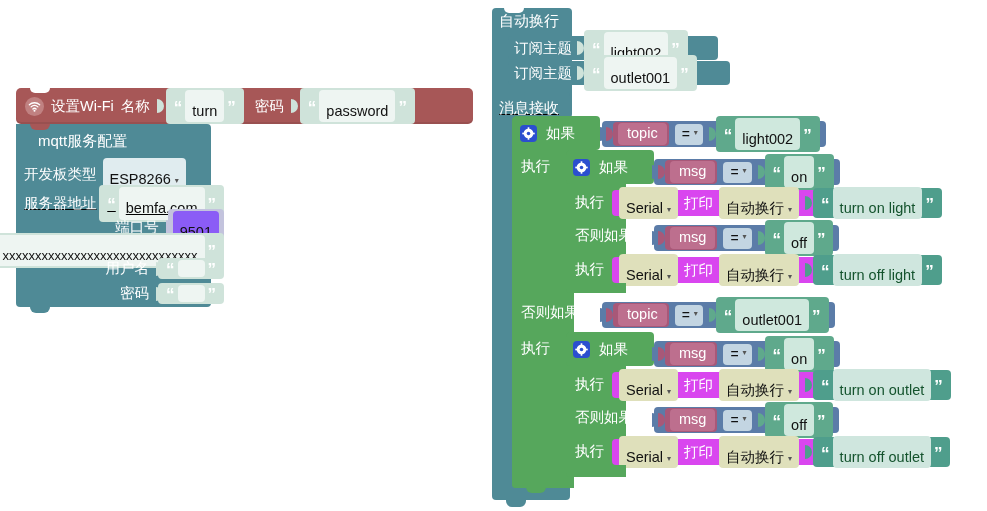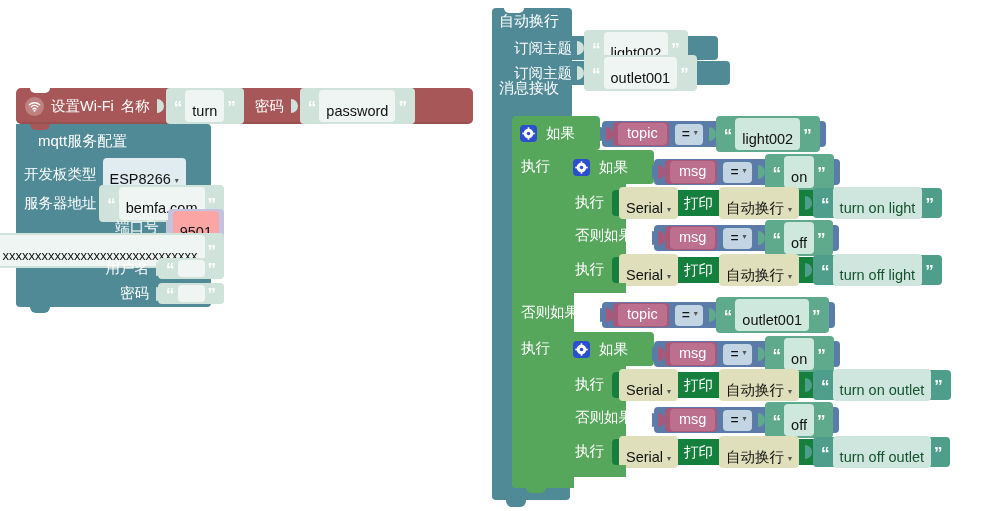--- a/index.html
+++ b/index.html
@@ -56,21 +56,21 @@
   .mqtt-notch-top{position:absolute;left:14px;top:0px;width:20px;height:6px;background:#a75757;border-bottom-left-radius:6px;border-bottom-right-radius:6px;}
   .mqtt-notch-bot{position:absolute;left:14px;bottom:-6px;width:20px;height:7px;background:#4f8a96;border-bottom-left-radius:6px;border-bottom-right-radius:6px;}
 
   
   .strpale{background:#cfe3da;border-radius:4px;display:inline-flex;align-items:center;padding:2px 5px;}
   .strpale .q{color:#ffffff;}
   .strpale .field{background:#eef5f2;color:#111;}
 
   
   .numblk{background:#c3c3dd;border-radius:4px;display:inline-flex;align-items:center;padding:2px 5px;}
-  .numblk .field{background:#fca5a5;color:#111;}
+  .numblk .field{background:#8b5cf6;color:#111;}
 
   
   .plug{
     width:7px;height:14px;background:inherit;display:inline-block;
     border-top-right-radius:7px;border-bottom-right-radius:7px;
   }
 
   
   .sub{background:#4f8a96;border-radius:4px;}
   .subitem{background:#4f8a96;border-radius:4px;}
@@ -92,21 +92,21 @@
     background:#bd6f8e;border-radius:4px;color:#fff;padding:3px 9px 4px 9px;
     font-size:14.5px;line-height:1;display:inline-block;
   }
   .varwrap{background:#a85878;border-radius:4px;padding:1px 2px 1px 5px;display:inline-flex;align-items:center;}
   .eqfield{background:#c3d5e2;border-radius:4px;padding:2px 5px 3px 7px;color:#111;font-size:14px;display:inline-flex;align-items:center;}
   .strgreen{background:#5fa98c;border-radius:4px;display:inline-flex;align-items:center;padding:2px 5px;}
   .strgreen .q{color:#ffffff;}
   .strgreen .field{background:#cfe8dd;color:#111;}
 
   
-  .serial{background:#15803d;border-radius:4px;display:inline-flex;align-items:center;}
+  .serial{background:#d946ef;border-radius:4px;display:inline-flex;align-items:center;}
   .serial .field-dd{background:#dfe0bb;color:#111;}
   .strteal{background:#4f9e8c;border-radius:4px;display:inline-flex;align-items:center;padding:2px 5px;}
   .strteal .q{color:#ffffff;}
   .strteal .field{background:#cfe6de;color:#14532d;}
 
   .shadow-s{box-shadow:inset 0 -2px 0 rgba(0,0,0,.08);}
 </style>
 </head>
 <body>
 
@@ -152,21 +152,21 @@
     <span class="lbl" style="font-size:15px;">mqtt服务配置</span>
   </div>
 
   <div class="blk row" style="left:24px;top:158px;gap:6px;">
     <span class="lbl">开发板类型</span>
     <span class="field field-dd">
       <span>ESP8266</span><span class="caret">▾</span>
     </span>
   </div>
 
-  <div class="blk row" style="left:24px;top:185px;width:200px;justify-content:flex-start;">
+  <div class="blk row" style="left:24px;top:185px;width:200px;justify-content:flex-start;text-decoration:underline;">
     <span class="lbl">服务器地址</span>
     <span class="plug" style="background:#cfe3da;margin-left:7px;"></span>
     <span class="strpale" style="margin-left:-5px;">
       <span class="q">“</span>
       <span class="field field-light">bemfa.com</span>
       <span class="q">”</span>
     </span>
   </div>
 
   <div class="blk row" style="left:24px;top:209px;width:200px;justify-content:flex-end;">
@@ -232,21 +232,21 @@
     <span class="lbl">订阅主题</span>
     <span class="plug" style="background:#cfe3da;"></span>
     <span class="strpale" style="margin-left:-5px;">
       <span class="q">“</span>
       <span class="field field-light">outlet001</span>
       <span class="q">”</span>
     </span>
   </div>
 
   <div class="blk recv" style="left:492px;top:92px;width:78px;height:408px;border-top-left-radius:0;"></div>
-  <div class="blk" style="left:499px;top:80px;">
+  <div class="blk" style="left:499px;top:100px;text-decoration:underline;">
     <span class="lbl" style="font-size:15px;">消息接收</span>
   </div>
   <div class="blk" style="left:506px;top:500px;width:20px;height:7px;background:#4f8a96;border-bottom-left-radius:6px;border-bottom-right-radius:6px;"></div>
 
   <div class="blk ifblk" style="left:512px;top:116px;width:62px;height:372px;border-top-left-radius:5px;"></div>
   <div class="blk ifblk" style="left:512px;top:116px;width:88px;height:34px;border-top-left-radius:5px;"></div>
   <div class="blk row" style="left:520px;top:124px;height:18px;gap:9px;">
     <span class="gear">
       <svg width="13" height="13" viewBox="0 0 14 14">
         <g fill="#ffffff">

